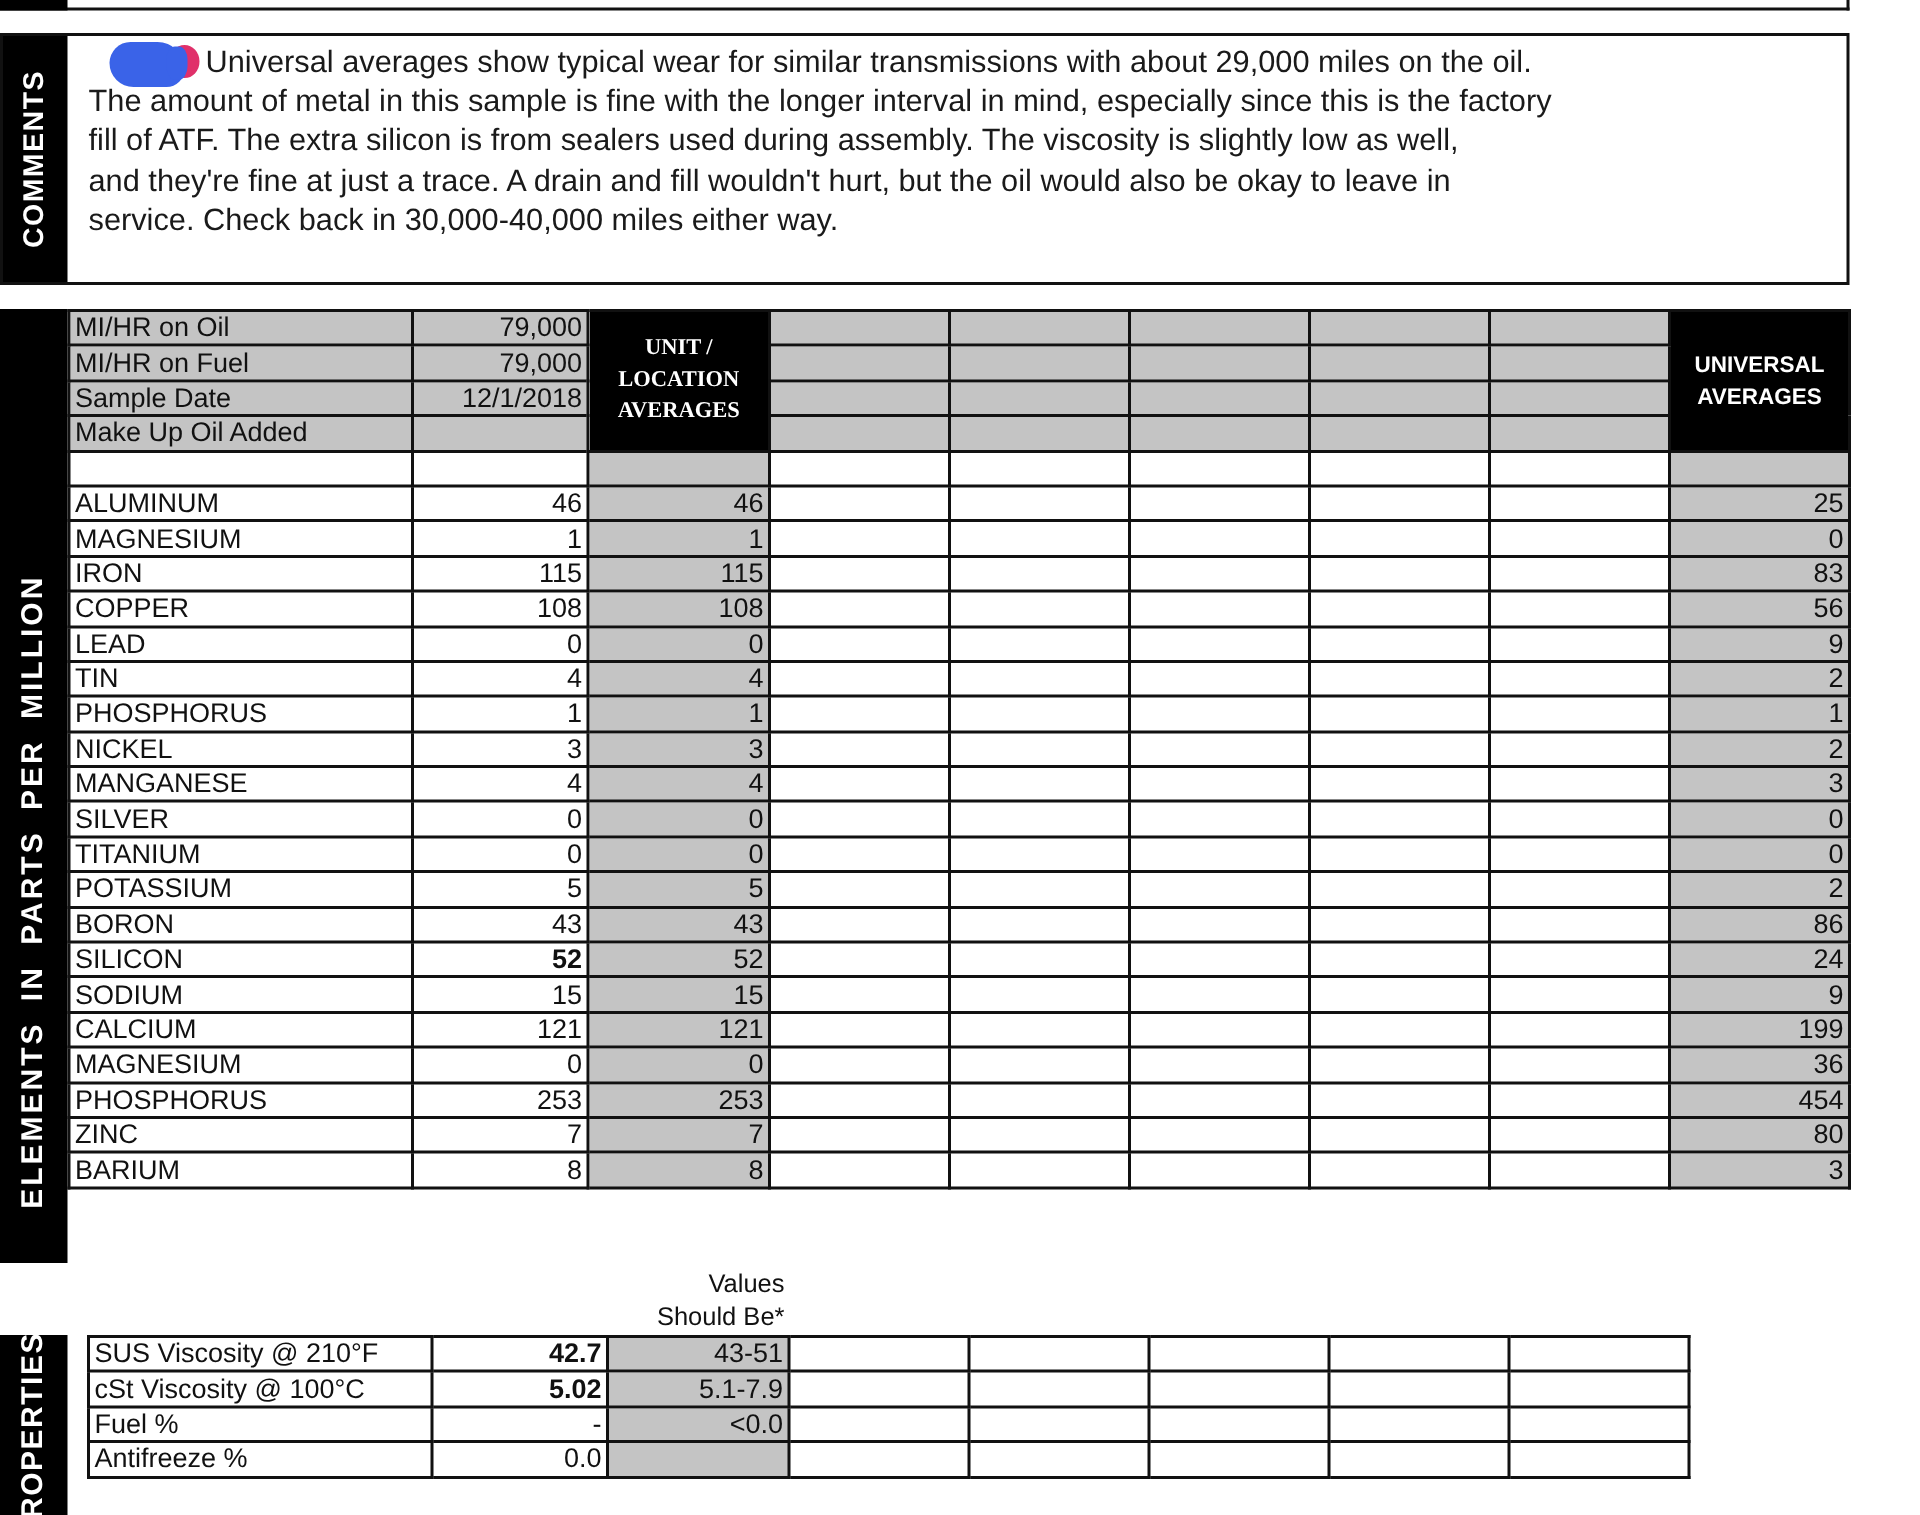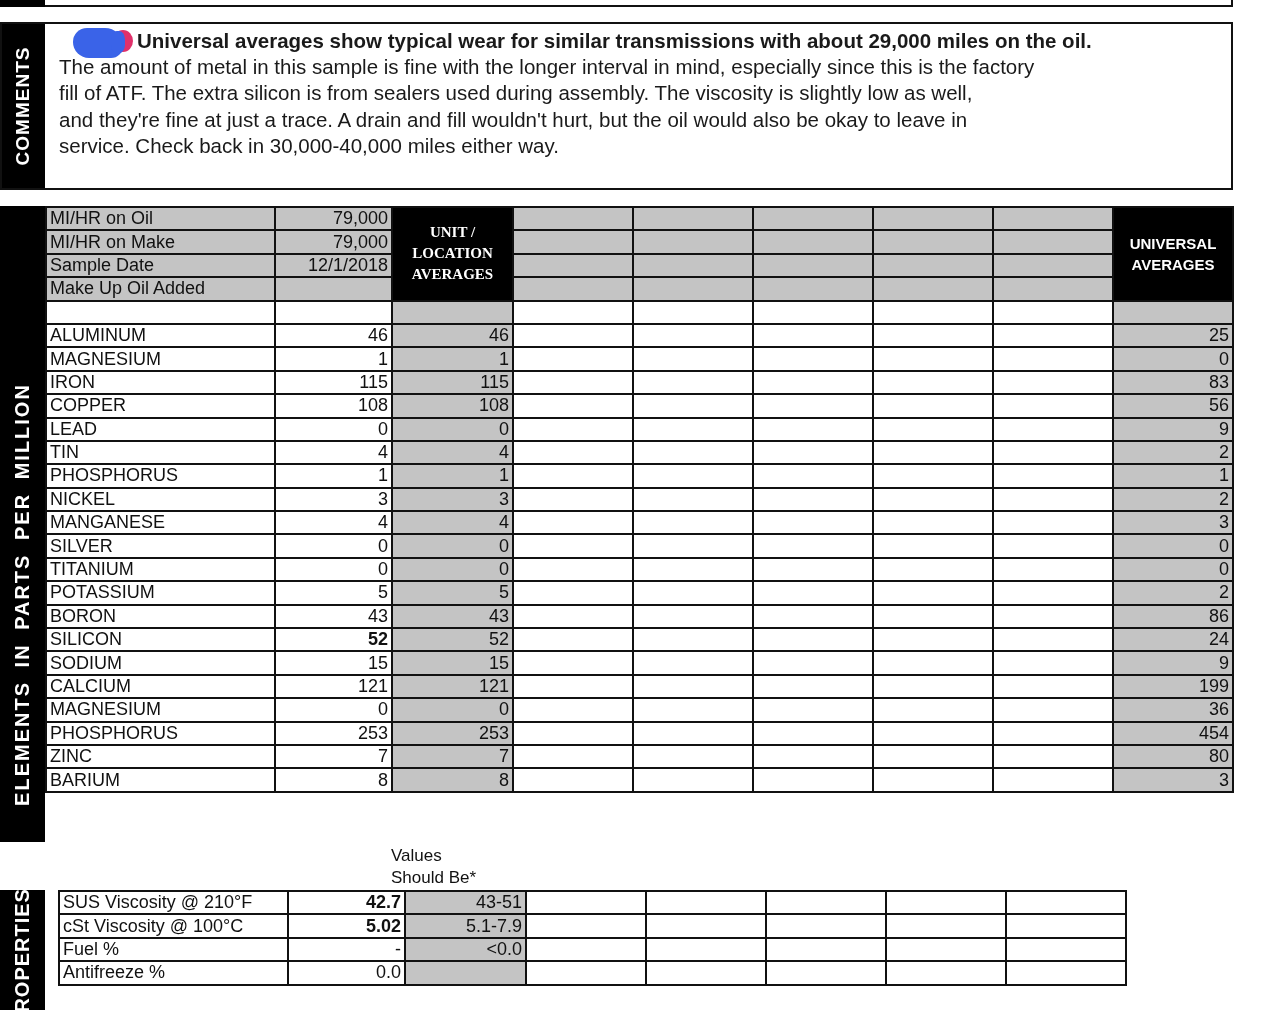--- a/index.html
+++ b/index.html
@@ -21,36 +21,36 @@
   table.grid td { border:2px solid #111; padding:0 3px; height:21.4px; line-height:21px; overflow:hidden; white-space:nowrap; }
   .main-table { left:45px; top:206px; }
   .lbl { text-align:left; }
   .num { text-align:right; }
   .g { background:#c4c4c4; }
   .w { background:#fff; }
   .blk { background:#000; color:#fff; font-weight:bold; text-align:center; font-size:15px; line-height:21px; white-space:normal !important; }
   .bold { font-weight:bold; }
 
   .leftstrip-main { left:0; top:206px; width:45px; height:636px; }
-  .vals-header { left:391px; top:845px; width:132px; text-align:left; font-size:17px; line-height:22px; }
+  .vals-header { left:391px; top:845px; width:132px; text-align:right; font-size:17px; line-height:22px; }
   .props-table { left:58px; top:890px; }
   .leftstrip-props { left:0; top:890px; width:45px; height:130px; }
 </style>
 </head>
 <body>
 
 <div class="abs topbox"></div>
 <div class="abs topstrip"></div>
 
 <div class="abs comments">
   <div class="vstrip">
     <span class="vtext">COMMENTS</span>
   </div>
   <div class="comment-text">
-    <div style="padding-left:18px;font-weight:bold;"><span class="blot"><span class="b1"></span><span class="b2"></span><span class="b3"></span></span><span>Universal averages show typical wear for similar transmissions with about 29,000 miles on the oil.</span></div>
+    <div style="padding-left:18px;"><span class="blot"><span class="b1"></span><span class="b2"></span><span class="b3"></span></span><span>Universal averages show typical wear for similar transmissions with about 29,000 miles on the oil.</span></div>
     <div>The amount of metal in this sample is fine with the longer interval in mind, especially since this is the factory</div>
     <div>fill of ATF. The extra silicon is from sealers used during assembly. The viscosity is slightly low as well,</div>
     <div>and they're fine at just a trace. A drain and fill wouldn't hurt, but the oil would also be okay to leave in</div>
     <div>service. Check back in 30,000-40,000 miles either way.</div>
   </div>
 </div>
 
 <div class="abs vstrip leftstrip-main">
   <span class="vtext" style="font-size:20px; letter-spacing:2px; word-spacing:6px; position:relative; top:70px;">ELEMENTS IN PARTS PER MILLION</span>
 </div>
@@ -73,21 +73,21 @@
       <td class="num g">79,000</td>
       <td class="blk" rowspan="4" style="padding:0 8px;font-family:Liberation Serif, serif;">UNIT / LOCATION AVERAGES</td>
       <td class="g"></td>
         <td class="g"></td>
         <td class="g"></td>
         <td class="g"></td>
         <td class="g"></td>
       <td class="blk" rowspan="4" style="padding:0 12px;margin-left:40px;">UNIVERSAL AVERAGES</td>
     </tr>
     <tr>
-      <td class="lbl g">MI/HR on Make</td>
+      <td class="lbl g">MI/HR on Fuel</td>
       <td class="num g">79,000</td>
       <td class="g"></td>
         <td class="g"></td>
         <td class="g"></td>
         <td class="g"></td>
         <td class="g"></td>
     </tr>
     <tr>
       <td class="lbl g">Sample Date</td>
       <td class="num g">12/1/2018</td>

